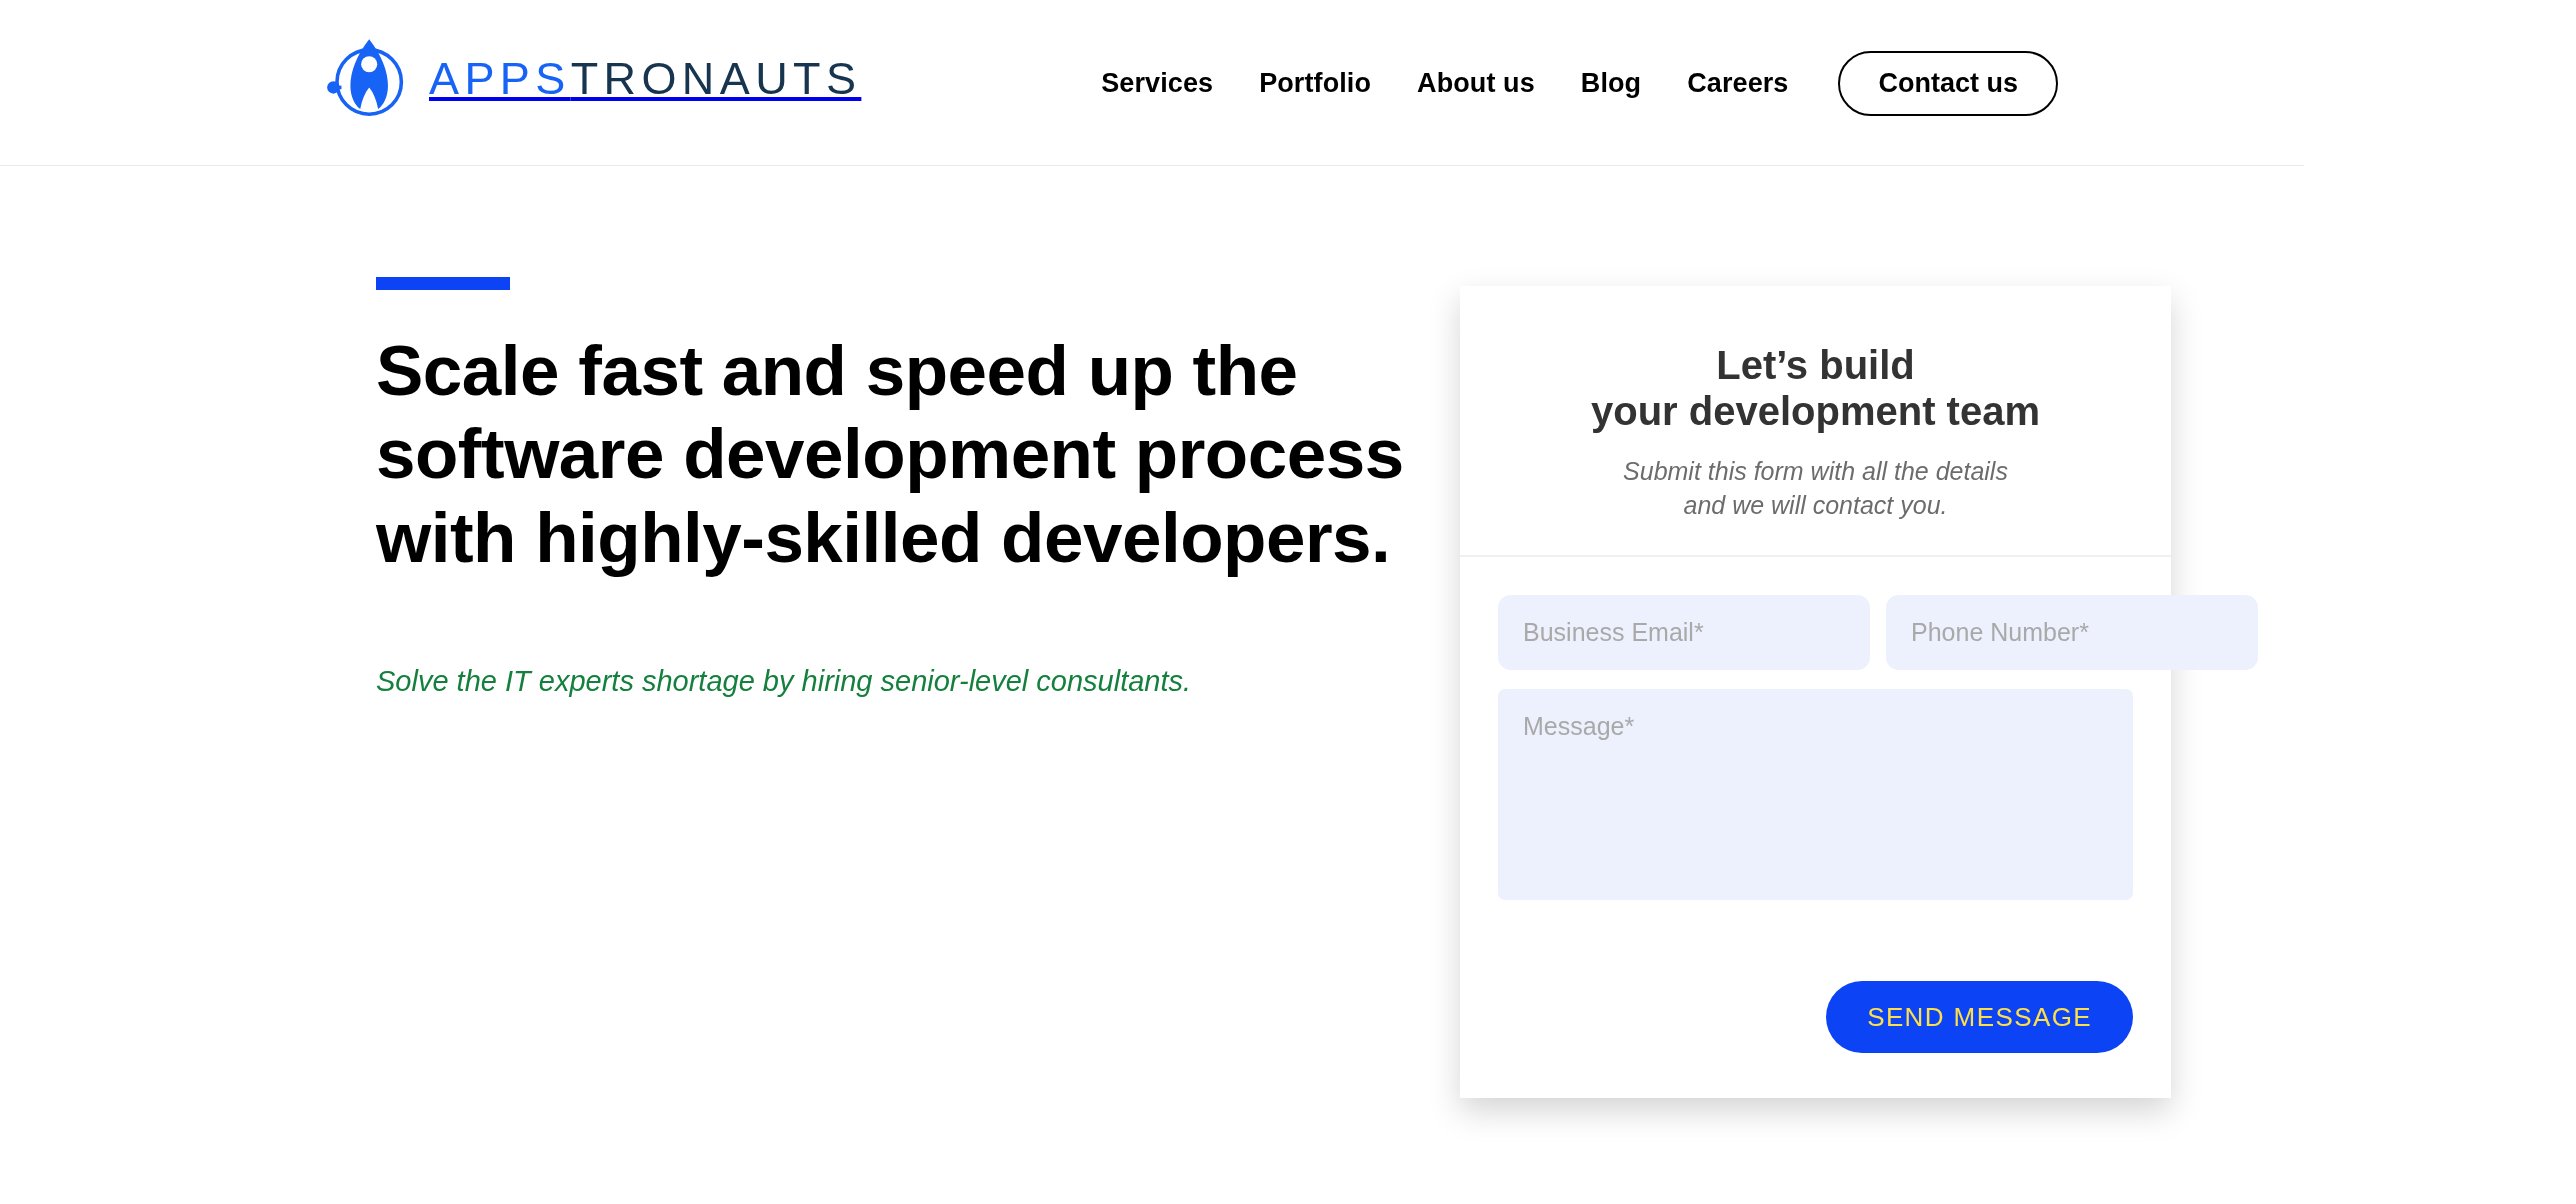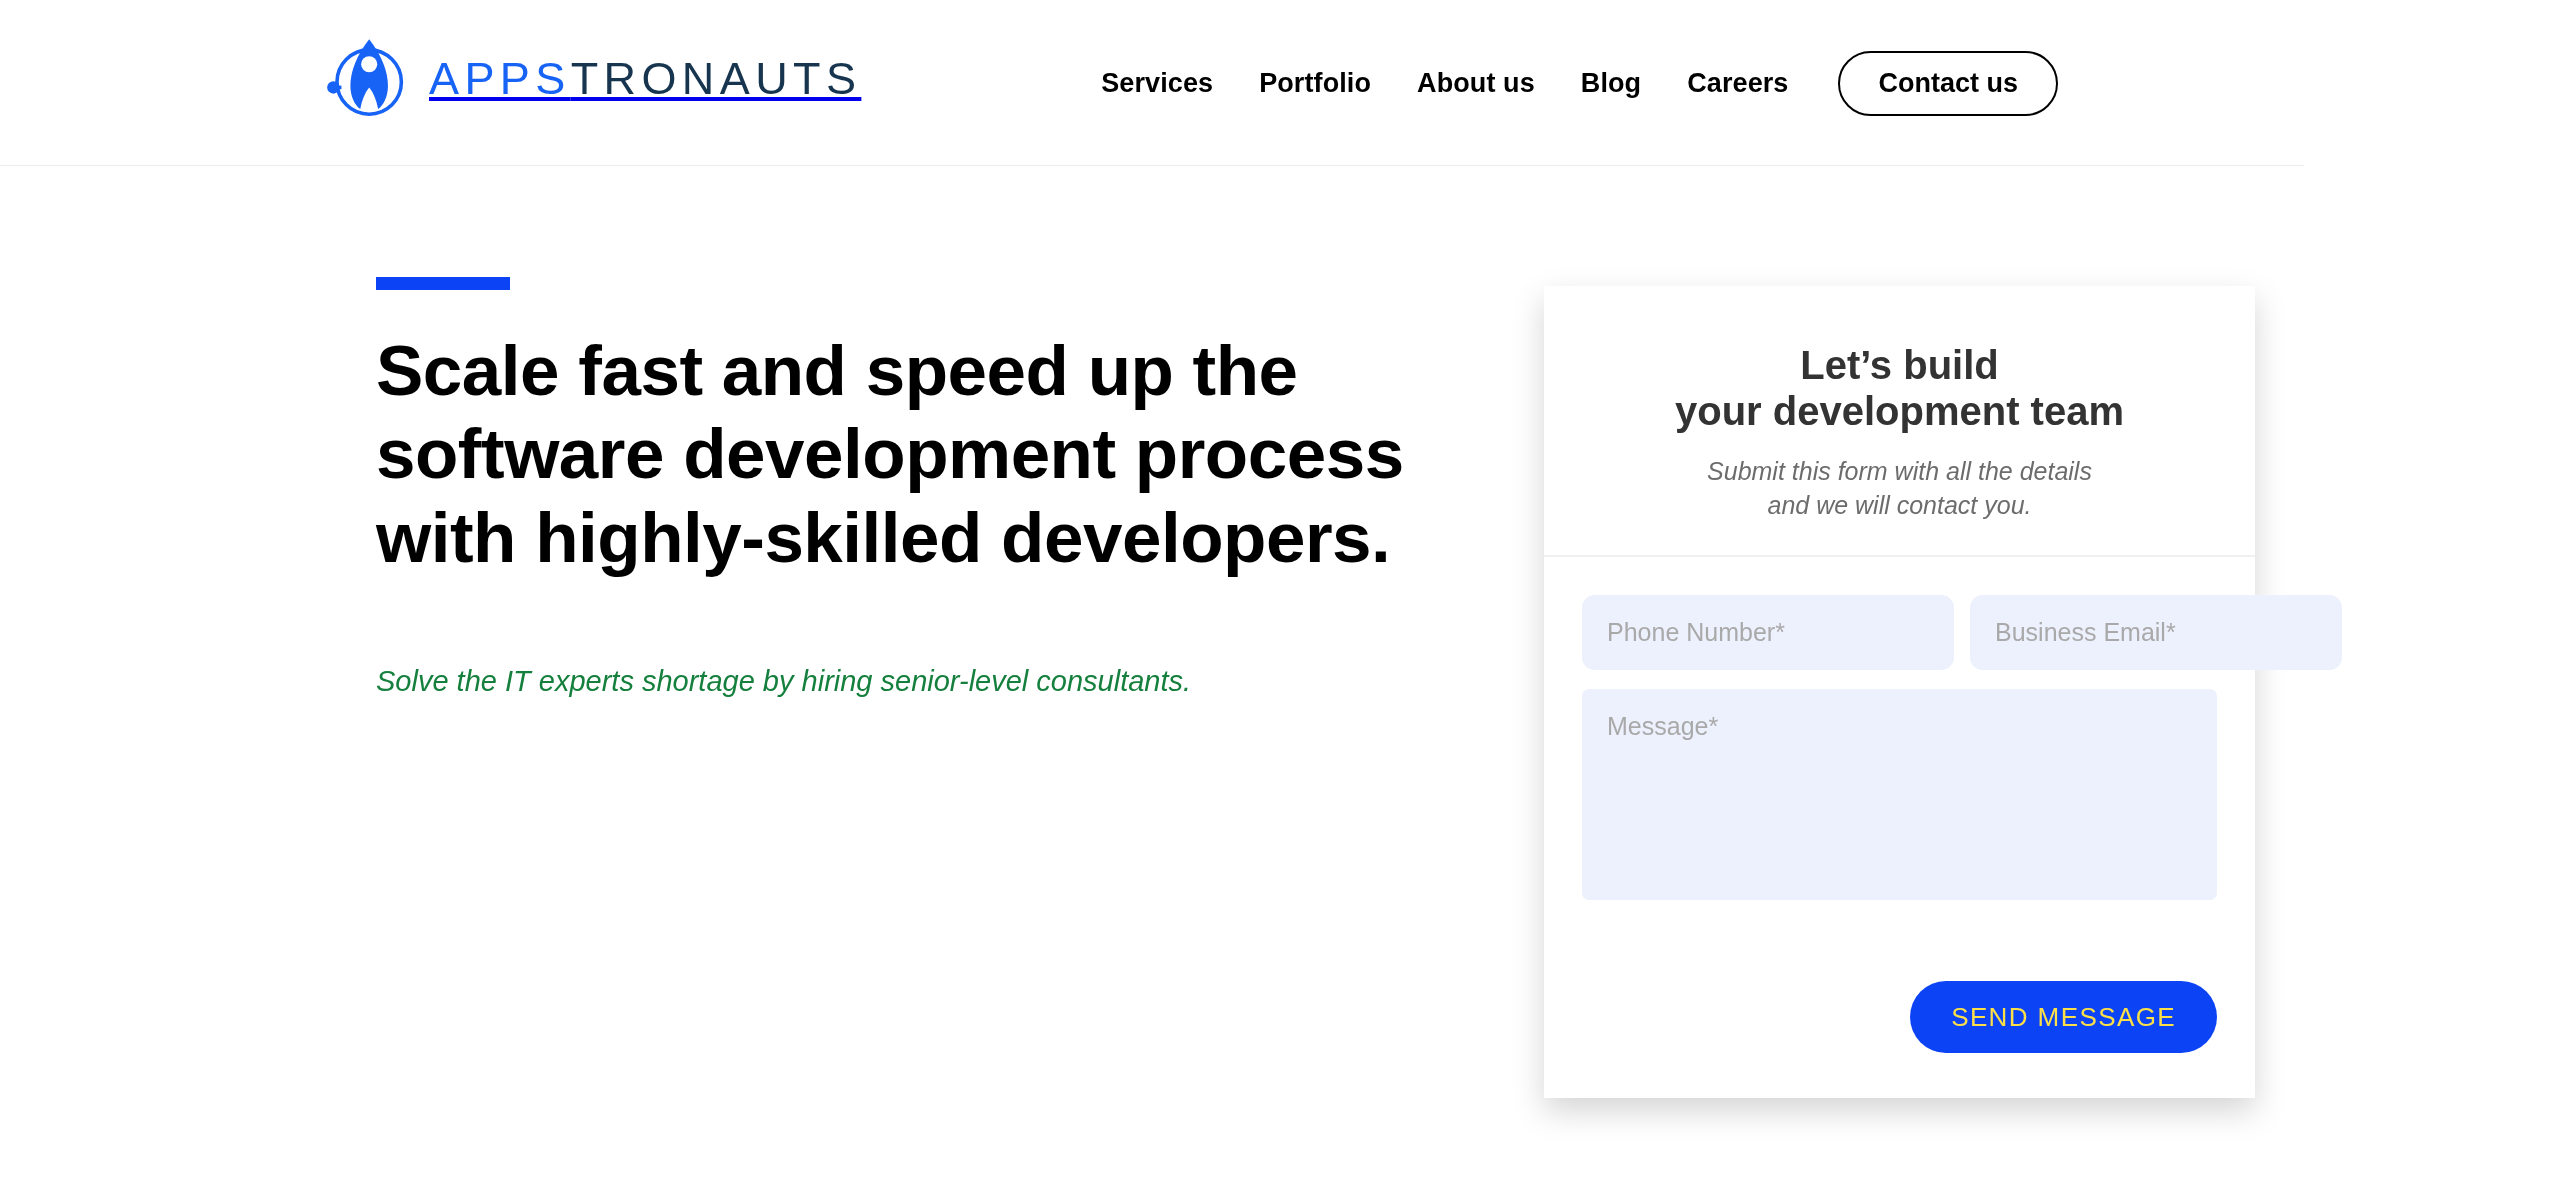--- a/index.html
+++ b/index.html
@@ -108,21 +108,21 @@
     margin-top: 81px;
     font-size: 29px;
     font-style: italic;
     color: #15803d;
     line-height: 1.4;
   }
 
   
   .form-card {
     position: absolute;
-    left: 1544px;
+    left: 1460px;
     top: 286px;
     width: 711px;
     height: 812px;
     background: #ffffff;
     box-shadow: 0 12.5px 30px rgba(0,0,0,0.17);
   }
 
   .card-head {
     padding: 57px 36px 0 36px;
     text-align: center;
@@ -248,22 +248,22 @@
     <h2 class="card-title">Let’s build
 your development team</h2>
     <p class="card-subtitle">Submit this form with all the details
 and we will contact you.</p>
   </div>
 
   <div class="card-divider"></div>
 
   <div class="form-body">
     <div class="field-row">
+      <input class="txt-field" type="text" placeholder="Business Email*" style="">
       <input class="txt-field" type="text" placeholder="Phone Number*" style="">
-      <input class="txt-field" type="text" placeholder="Business Email*" style="">
     </div>
 
     <textarea class="msg-field" placeholder="Message*" style=""></textarea>
 
     <div class="send-row">
       <button class="send-btn">SEND MESSAGE</button>
     </div>
   </div>
 
 </section>

